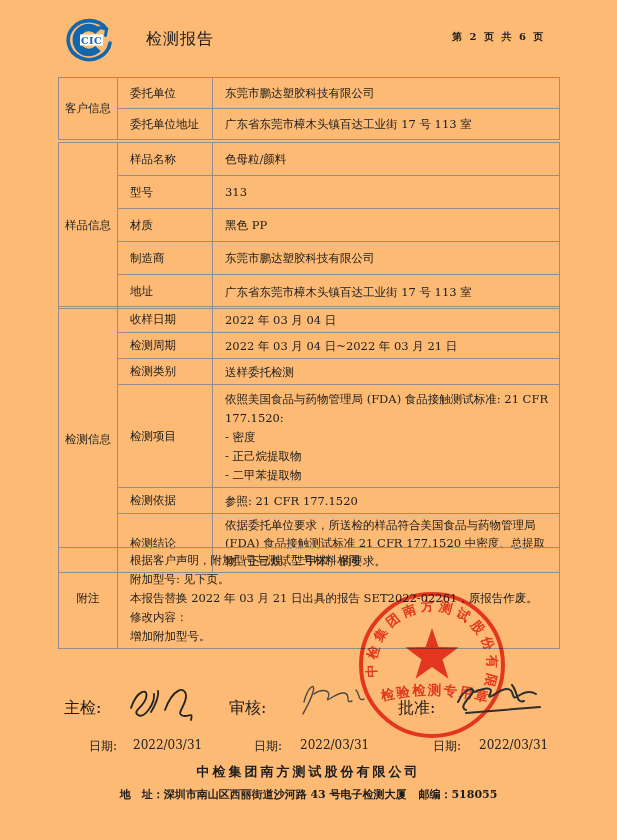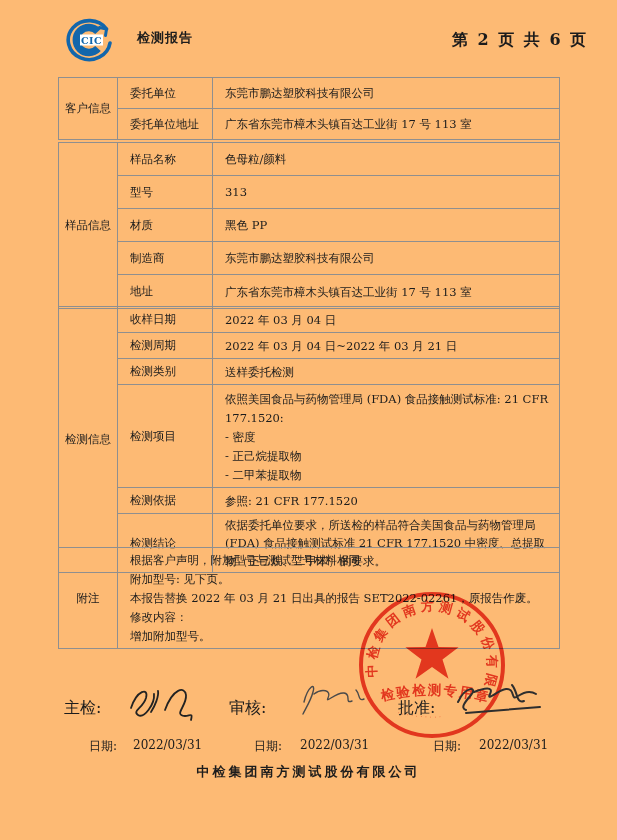--- a/index.html
+++ b/index.html
@@ -7,23 +7,23 @@
     position:relative;
     width:617px;height:840px;
     background:#fdba74;
     font-family:"DejaVu Serif","Liberation Serif",serif;
     color:#1c1c1c;
     overflow:hidden;
     margin:0 auto;
   }
   .abs{position:absolute;}
   
-  .hdr-title{left:137px;top:29px;font-size:13px;font-weight:bold;letter-spacing:1px;}
+  .hdr-title{left:146px;top:29px;font-size:16px;font-weight:normal;letter-spacing:1px;}
   .hdr-no{left:227px;top:30px;font-size:12px;font-weight:bold;}
-  .hdr-page{left:452px;top:30px;font-size:16px;font-weight:bold;letter-spacing:2px;}
+  .hdr-page{left:452px;top:30px;font-size:10px;font-weight:bold;letter-spacing:2px;}
   
   table.sec{
     border-collapse:collapse;table-layout:fixed;
     width:502px;font-size:11.5px;color:#1c1c1c;
   }
   table.sec td{border:1px solid #8f8f8f;vertical-align:middle;overflow:hidden;}
   td.cat{width:46px;text-align:center;line-height:19px;padding:0 6px;}
   td.lbl{width:82px;padding:0 0 0 12px;margin-top:41px;}
   td.val{padding:2px 8px 2px 12px;line-height:18px;}
   .multiline{line-height:19px;}
@@ -195,14 +195,18 @@
       <text font-size="13.5" font-weight="bold" fill="#e23b30" letter-spacing="2" font-family="'DejaVu Serif',serif">
         <textPath href="#arcMid" startOffset="5">检验检测专用章</textPath>
       </text>
       <text font-size="5.5" fill="#e23b30" letter-spacing="3" font-family="'DejaVu Sans',sans-serif">
         <textPath href="#arcBot" startOffset="2">··········</textPath>
       </text>
     </svg>
   </div>
 
   <div class="abs foot-company">中检集团南方测试股份有限公司</div>
+  <div class="abs foot-addr">
+    <span>地　址：</span><span>深圳市南山区西丽街道沙河路 43 号电子检测大厦</span>
+    <span style="margin-left:8px;">邮编：</span><span>518055</span>
+  </div>
 
 </div>
 
 </body></html>

